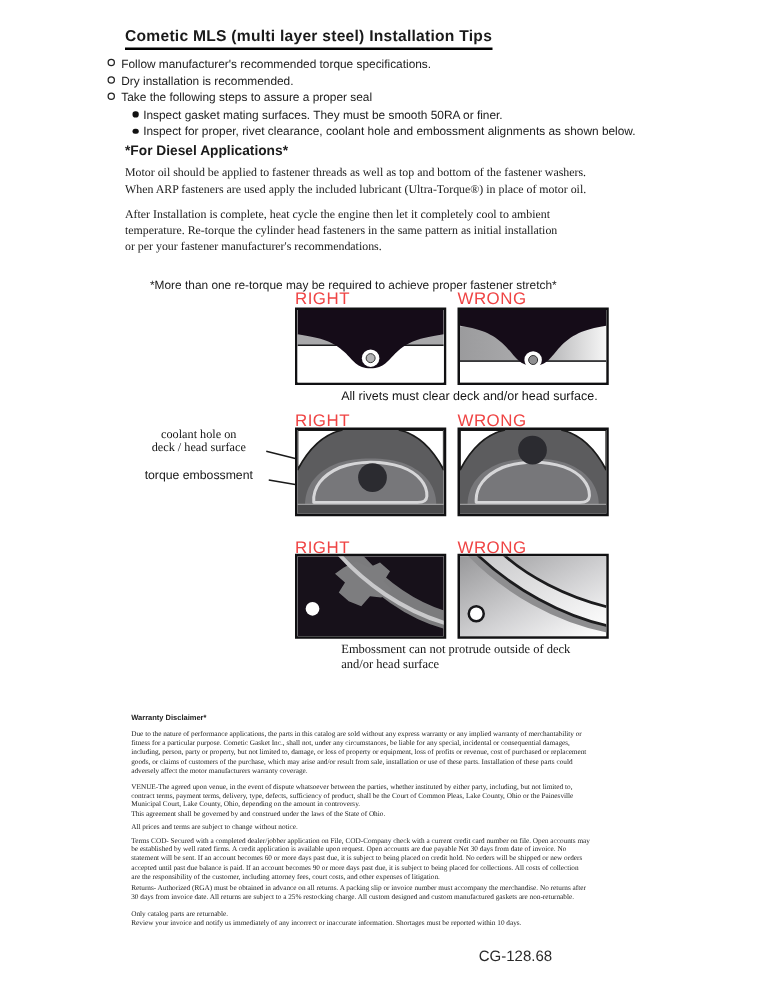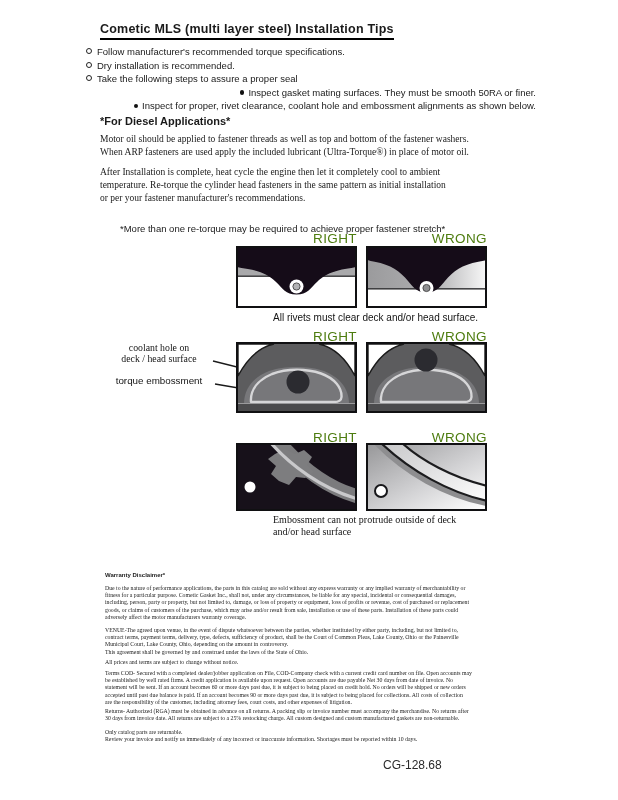--- a/index.html
+++ b/index.html
@@ -3,29 +3,29 @@
 <meta charset="utf-8">
 <style>
   html,body{margin:0;padding:0;background:#fff;}
   .page{position:relative;width:618px;height:776px;background:#ffffff;overflow:hidden;
         font-family:"Liberation Sans",sans-serif;color:#1a1a1a;}
   .abs{position:absolute;}
   .title{font-size:12.5px;font-weight:bold;border-bottom:2px solid #000;padding-bottom:2px;
          letter-spacing:.2px;display:inline-block;}
   .tips{font-size:9.5px;line-height:13.5px;width:450px;}
   .tip{display:flex;align-items:baseline;}
-  .tip.sub{padding-left:20px;justify-content:flex-end;}
+  .tip.sub{padding-left:20px;}
   .ob{flex:0 0 auto;width:4px;height:4px;border:1px solid #222;border-radius:50%;margin-right:5px;
       position:relative;top:-1px;}
   .fb{flex:0 0 auto;width:4.5px;height:4.5px;background:#111;border-radius:50%;margin-right:4px;
       position:relative;top:-1px;}
   .h2{font-size:11px;font-weight:bold;}
   .body{font-size:9.5px;line-height:13px;width:440px;}
   .preline{white-space:pre-line;font-family:Liberation Serif, serif;}
-  .figlabel{width:121px;text-align:right;font-size:13.5px;letter-spacing:.4px;color:#4d7c0f;}
+  .figlabel{width:121px;text-align:left;font-size:13.5px;letter-spacing:.4px;color:#ef4444;}
   .figbox{width:117px;border:2px solid #101012;background:#fff;line-height:0;}
   .figbox svg{display:block;}
   .caption{font-size:10px;line-height:11.5px;color:#141414;margin-left:36px;}
   .callout{font-size:9.8px;line-height:11px;text-align:center;width:118px;color:#141414;}
   .leaders{pointer-events:none;}
   .fine{font-size:5.8px;line-height:7.2px;width:414px;color:#232323;}
   .fineh{font-size:6px;font-weight:bold;color:#232323;}
   .footer{font-size:12px;color:#2a2a2a;}
 </style>
 </head>

